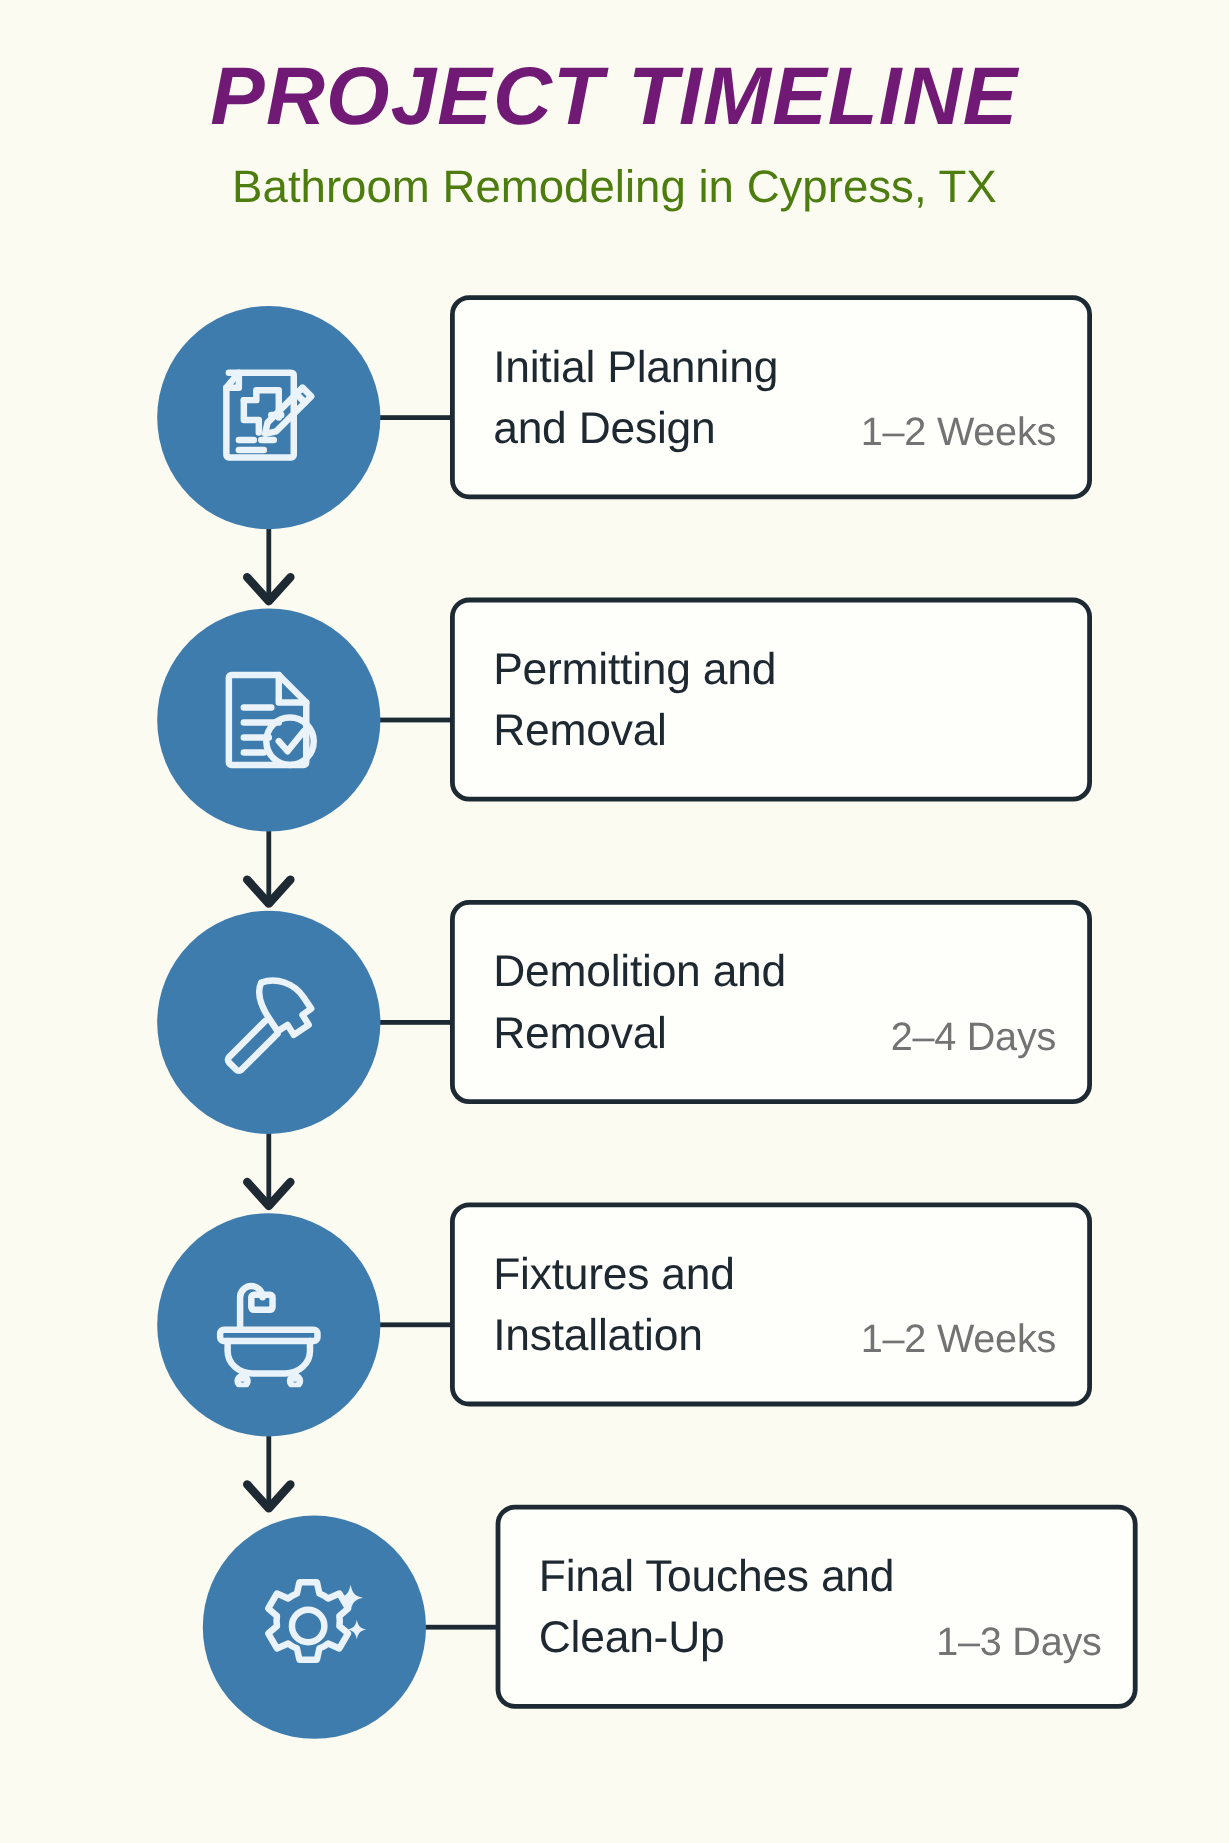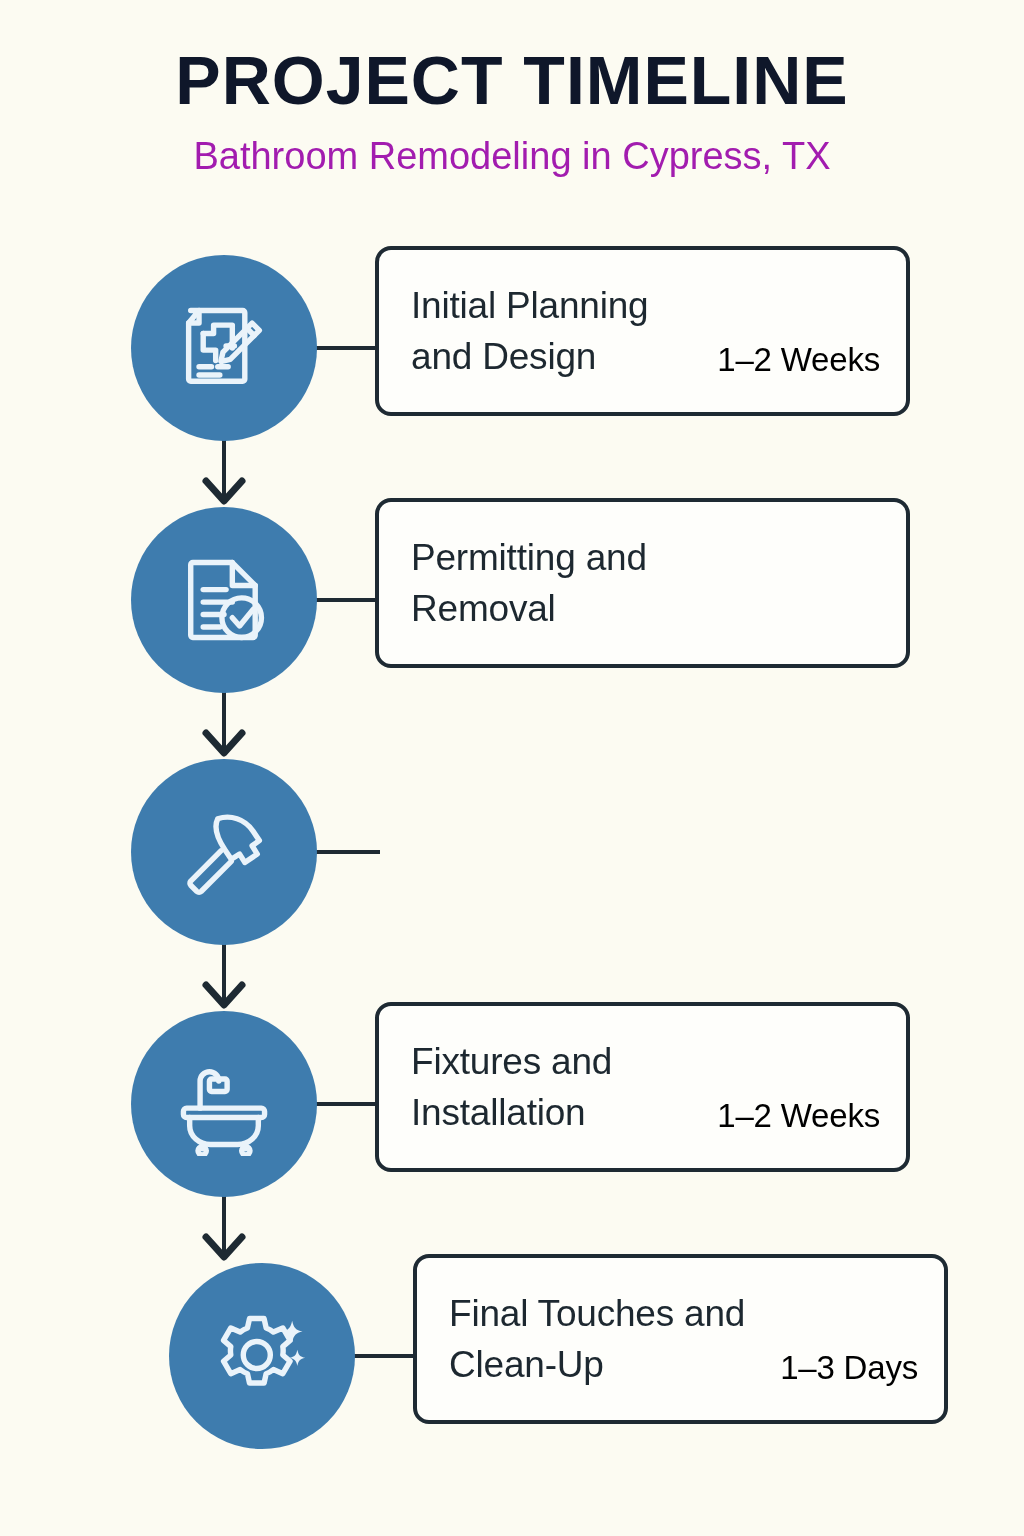--- a/index.html
+++ b/index.html
@@ -24,28 +24,29 @@
 
   
   .header {
     text-align: center;
     padding-top: 46px;
   }
   .title {
     font-size: 68px;
     font-weight: bold;
     letter-spacing: 1px;
-    color: #0f172a;
+    color: #701a75;
     line-height: 1.0;
     margin: 0;
+    font-style: italic;
   }
   .subtitle {
     font-size: 38px;
     font-weight: normal;
-    color: #a21caf;
+    color: #4d7c0f;
     margin: 22px 0 0 0;
     line-height: 1.1;
   }
 
   
   .timeline {
     position: absolute;
     top: 255px;
     left: 0;
     width: 1024px;
@@ -148,21 +149,21 @@
   }
   .step-label {
     font-size: 37px;
     color: #1D2830;
     line-height: 1.38;
     max-width: 330px;
     letter-spacing: -0.2px;
   }
   .step-duration {
     font-size: 33px;
-    color: #000000;
+    color: #737373;
     white-space: nowrap;
     padding-bottom: 3px;
     letter-spacing: -0.2px;
   }
 </style>
 </head>
 <body>
 
 <div class="page">
 
@@ -237,20 +238,26 @@
           <path d="M47 49 L18 78 a3 3 0 0 0 0 4 l6 6 a3 3 0 0 0 4 0 L57 59"></path>
         </svg>
       </div>
       <div class="h-connector"></div>
       <div class="v-arrow">
         <div class="shaft"></div>
         <svg class="head" viewBox="0 0 48 34">
           <path d="M6 6 L24 26 L42 6" fill="none" stroke="#1E2A33" stroke-width="7" stroke-linecap="round" stroke-linejoin="round"></path>
         </svg>
       </div>
+      <div class="card">
+        <div class="card-inner">
+          <div class="step-label">Demolition and Removal</div>
+          <div class="step-duration">2–4 Days</div>
+        </div>
+      </div>
     </div>
 
     <div class="step">
       <div class="node">
         <svg viewBox="0 0 100 100">
           <path d="M27 54 V28 a9 9 0 0 1 9 -9 a9 9 0 0 1 9 9"></path>
           <rect x="36" y="26" width="17" height="12" rx="2"></rect>
           <path d="M14 54 h72 a3 3 0 0 1 3 3 v3 a3 3 0 0 1 -3 3 h-72 a3 3 0 0 1 -3 -3 v-3 a3 3 0 0 1 3 -3 z"></path>
           <path d="M17 63 v8 c0 10 9 18 20 18 h26 c11 0 20 -8 20 -18 v-8"></path>
           <path d="M29 89 v4"></path>

